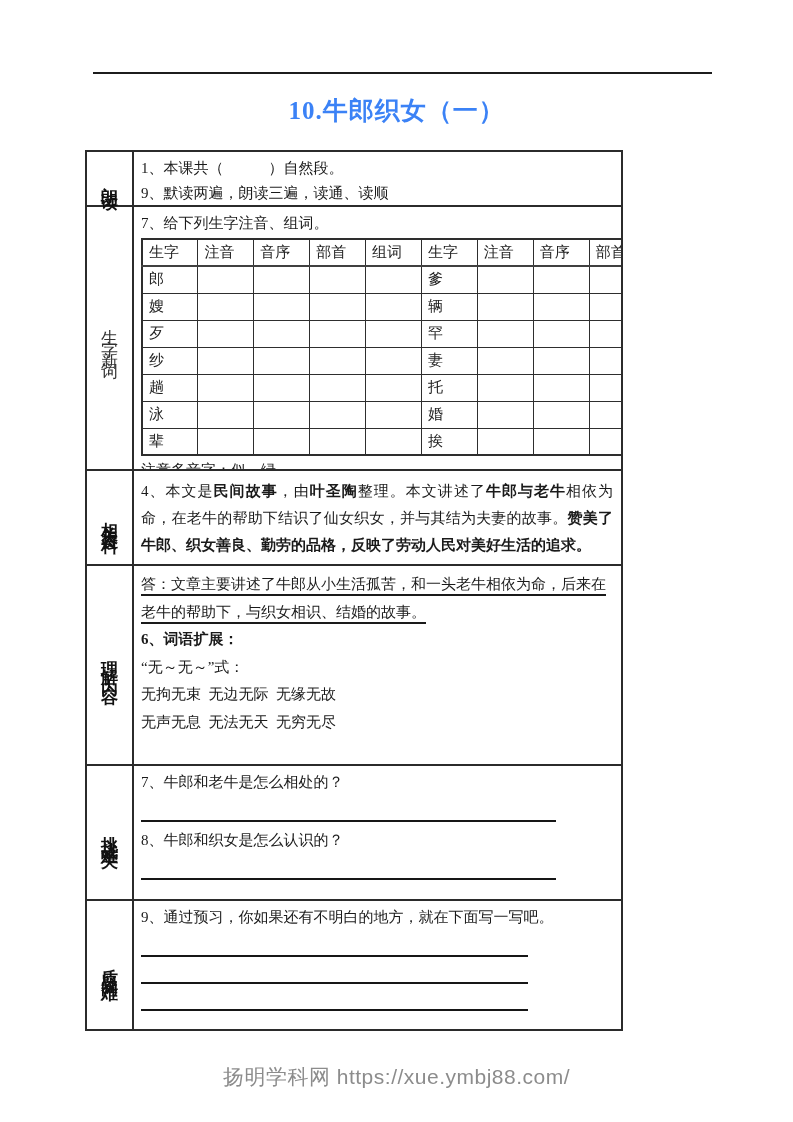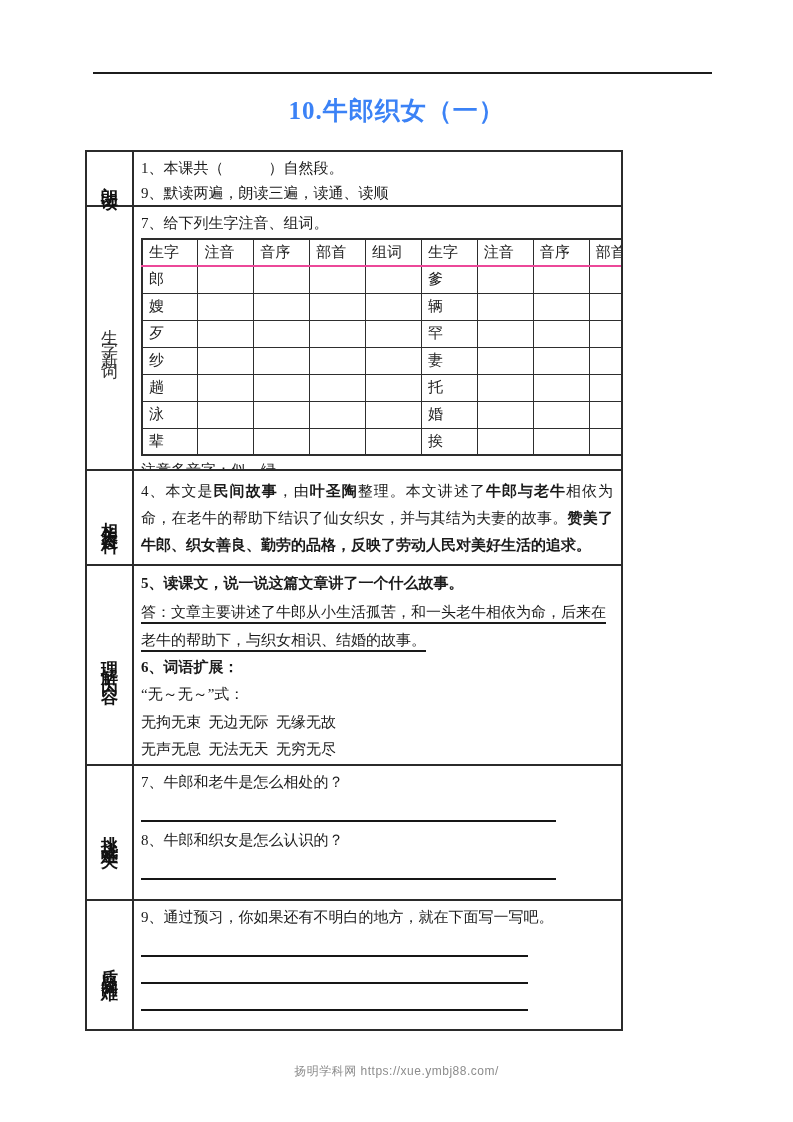--- a/index.html
+++ b/index.html
@@ -55,42 +55,42 @@
 
   
   table.vocab {
     border-collapse: collapse; table-layout: fixed;
     width: 561px; margin-top: 2px;
   }
   table.vocab td {
     border: 1px solid #2e2e2e; height: 27px;
     font-size: 15px; padding-left: 6px; color: #222;
   }
-  table.vocab tr.hdr td { height: 26px; border-bottom: 2px solid #ec4899; margin-top: 48px; }
+  table.vocab tr.hdr td { height: 26px; border-bottom: 2px solid #404040; margin-top: 48px; }
   table.vocab { border: 2px solid #2e2e2e; }
   .note-line { margin-top: 2px; font-size: 15px; }
 
   
   .para { text-align: justify; line-height: 27px; padding-top: 3px; }
 
   
   .answer { text-decoration: underline; text-underline-offset: 5px; text-decoration-thickness: 1.5px; line-height: 28px; }
   .s5 .ln { line-height: 27.5px; }
 
   
   .blank-line { border-bottom: 2px solid #161616; height: 27px; }
   .w88 { width: 88%; }
   .w82 { width: 82%; }
   .gap-q { margin-top: 6px; }
 
   .footer {
     position: absolute; top: 1063px; left: 0; width: 100%;
     text-align: center;
     font-family: "Liberation Sans", "DejaVu Sans", sans-serif;
-    font-size: 12px; color: #8c8c8c; letter-spacing: 0.5px;
+    font-size: 21px; color: #8c8c8c; letter-spacing: 0.5px;
   }
 </style>
 </head>
 <body>
 
 <div class="page">
 
   <div class="top-rule"></div>
 
   <div class="doc-title">10.牛郎织女（一）</div>
@@ -212,21 +212,20 @@
       <div class="note-line">注意多音字：似、绿</div>
     </div>
 
     <div class="side rb ls-sm">相关资料</div>
     <div class="cell rb content">
       <div class="para"><span>4、本文是</span><span style="font-weight: bold;">民间故事</span><span>，由</span><span style="font-weight: bold;">叶圣陶</span><span>整理。本文讲述了</span><span style="font-weight: bold;">牛郎与老牛</span><span>相依为命，在老牛的帮助下结识了仙女织女，并与其结为夫妻的故事。</span><span style="font-weight: bold;">赞美了牛郎、织女善良、勤劳的品格，反映了劳动人民对美好生活的追求。</span></div>
     </div>
 
     <div class="side rb ls-md">理解内容</div>
     <div class="cell rb content s5">
-      <div class="ln bold">5、读课文，说一说这篇文章讲了一个什么故事。</div>
       <div class="answer">答：文章主要讲述了牛郎从小生活孤苦，和一头老牛相依为命，后来在老牛的帮助下，与织女相识、结婚的故事。</div>
       <div class="ln bold">6、词语扩展：</div>
       <div class="ln">“无～无～”式：</div>
       <div class="ln prewrap">无拘无束  无边无际  无缘无故</div>
       <div class="ln prewrap">无声无息  无法无天  无穷无尽</div>
     </div>
 
     <div class="side rb ls-sm">挑战难关</div>
     <div class="cell rb content">
       <div class="ln">7、牛郎和老牛是怎么相处的？</div>

